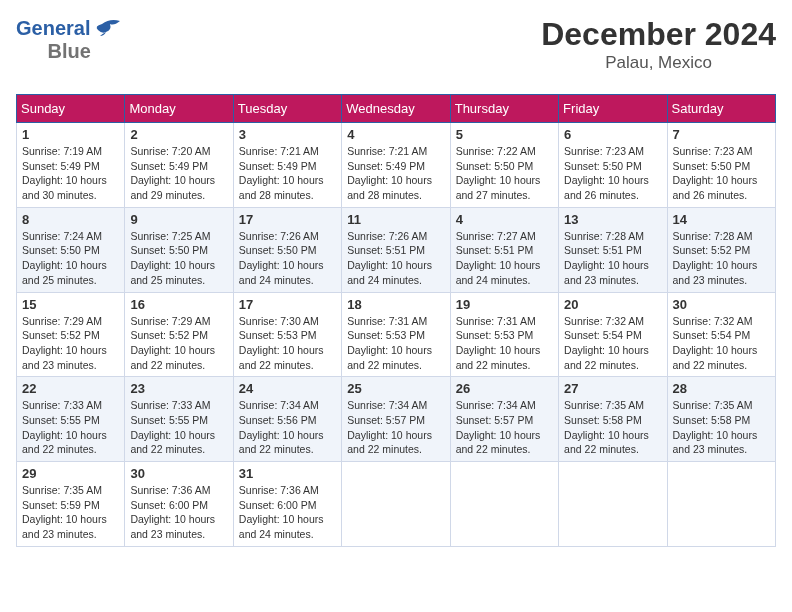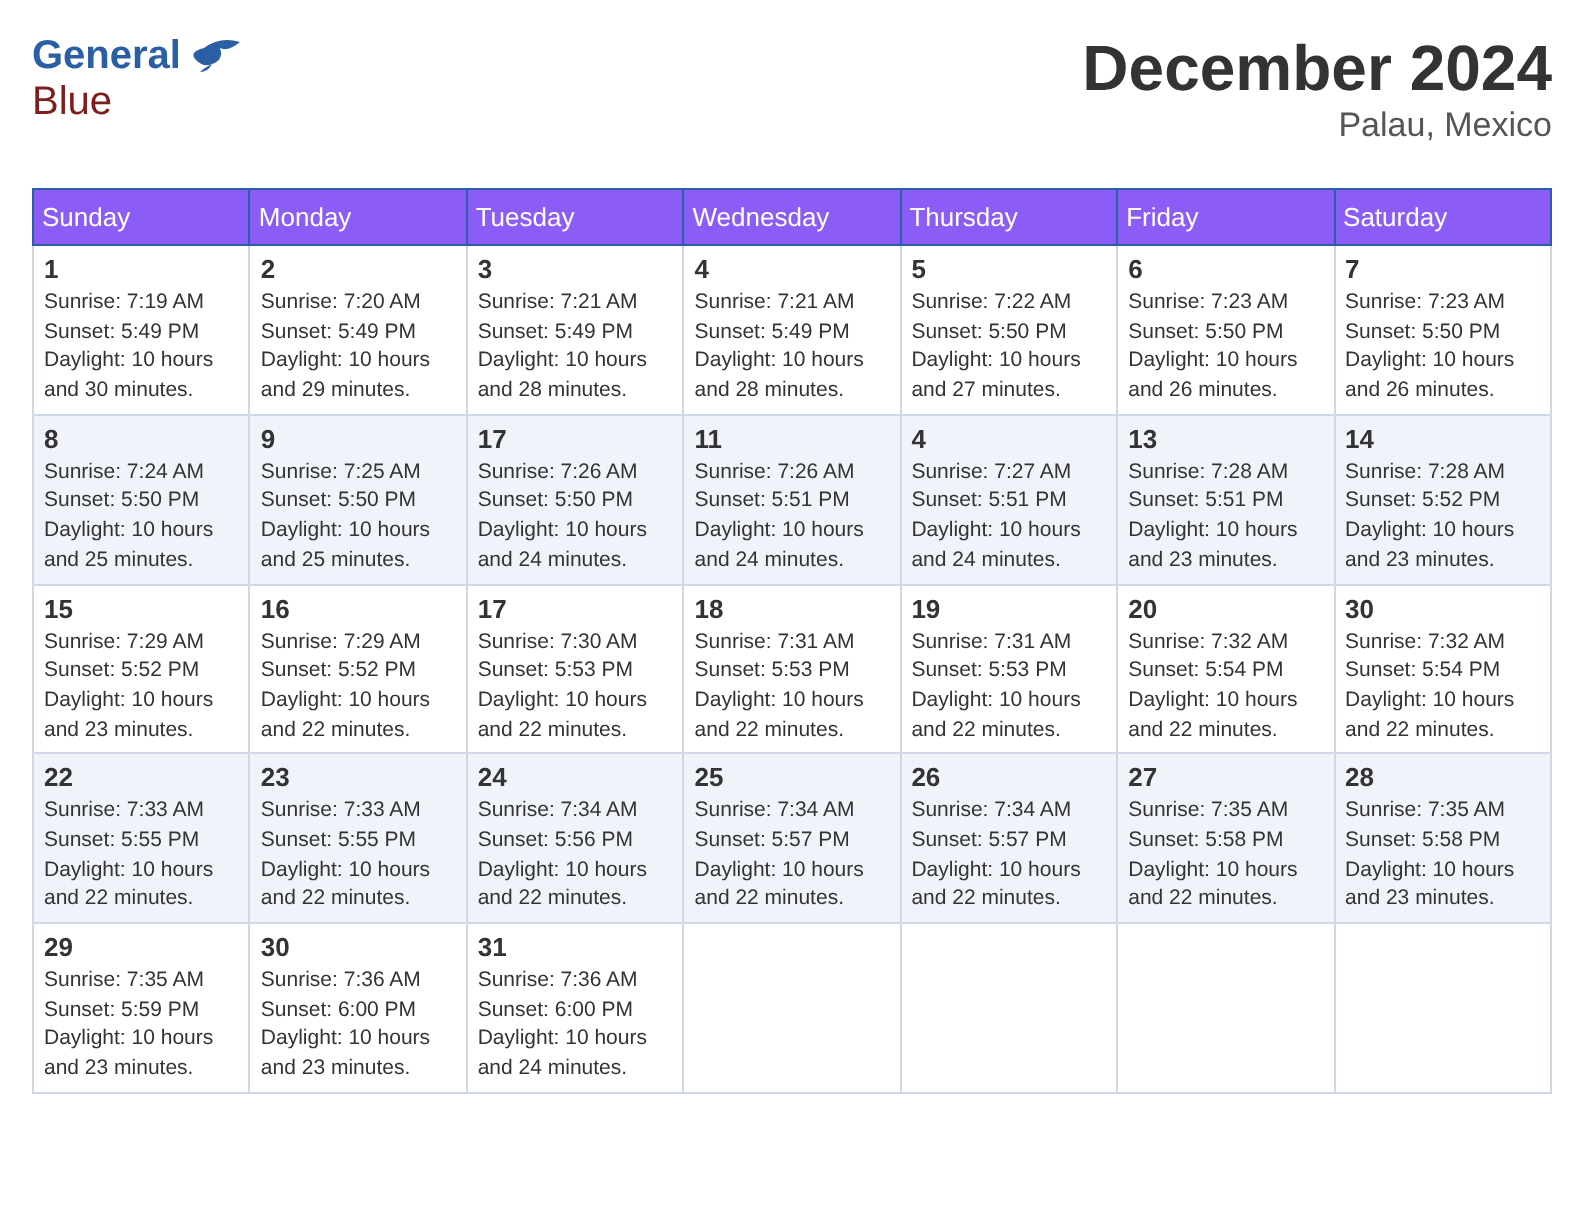--- a/index.html
+++ b/index.html
@@ -14,38 +14,38 @@
       display: flex;
       justify-content: space-between;
       align-items: flex-start;
       margin-bottom: 21px;
     }
     .logo {
       display: flex;
       align-items: center;
     }
     .title-block {
-      text-align: right;
+      text-align: center;
     }
     .main-title {
       font-size: 32px;
       font-weight: bold;
       color: #333;
     }
     .subtitle {
       font-size: 17px;
       color: #555;
     }
     table {
       width: 100%;
       border-collapse: collapse;
       font-size: 11px;
     }
     thead tr {
-      background-color: #8b5cf6;
+      background-color: #be185d;
       color: white;
     }
     thead th {
       padding: 6px 4px;
       text-align: left;
       font-size: 13px;
       font-weight: normal;
       border: 1px solid #2b5fa5;
     }
     tbody tr {
@@ -86,21 +86,21 @@
 <div class="header">
   <div class="logo">
     <div>
       <div style="display:flex; align-items:center;">
         <div style="font-size:20px; font-weight:bold; color:#2b5fa5; line-height:1.1;">General</div>
         <svg width="30" height="24" viewBox="0 0 30 24" style="margin-left:2px;">
           <path d="M10,8 Q18,2 28,5 Q22,10 18,8 Q20,14 14,16 Q10,18 6,14 Q2,10 10,8 Z" fill="#2b5fa5"></path>
           <path d="M14,16 Q12,20 8,20 Q10,18 14,16 Z" fill="#2b5fa5"></path>
         </svg>
       </div>
-      <div style="font-size:20px; font-weight:normal; color:#7f1d1d; line-height:1.1;">Blue</div>
+      <div style="font-size:20px; font-weight:bold; color:#737373; line-height:1.1;text-align:center;">Blue</div>
     </div>
   </div>
   <div class="title-block">
     <div class="main-title">December 2024</div>
     <div class="subtitle">Palau, Mexico</div>
   </div>
 </div>
 
 <table>
   <thead>

